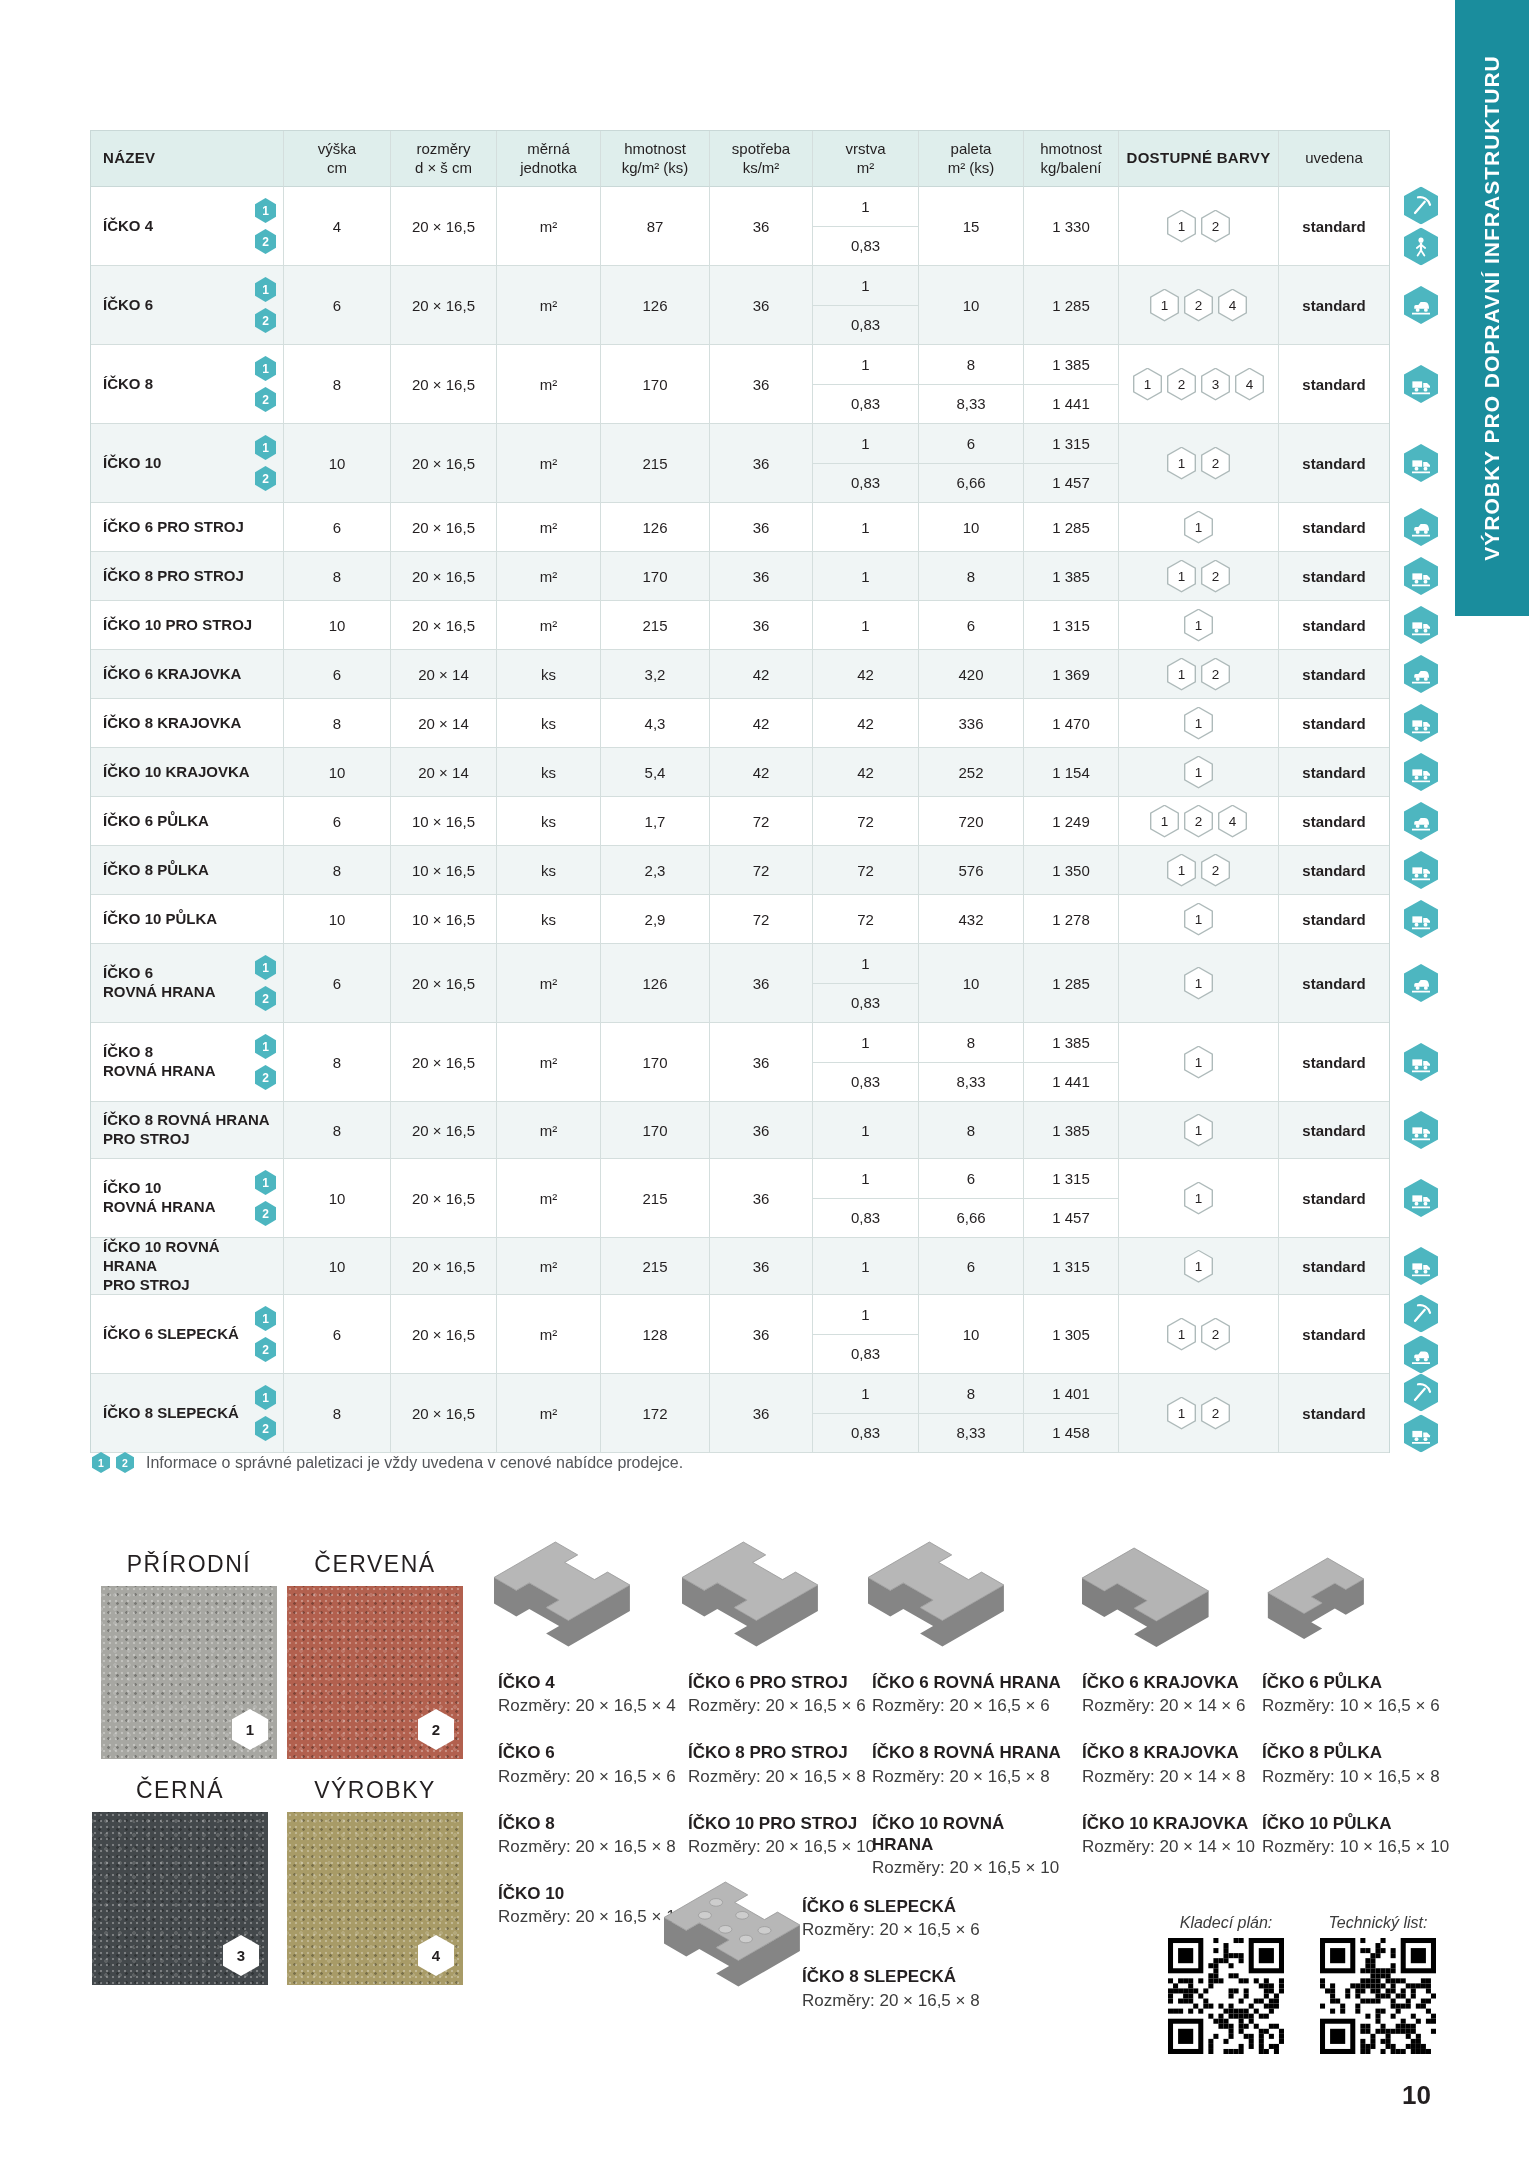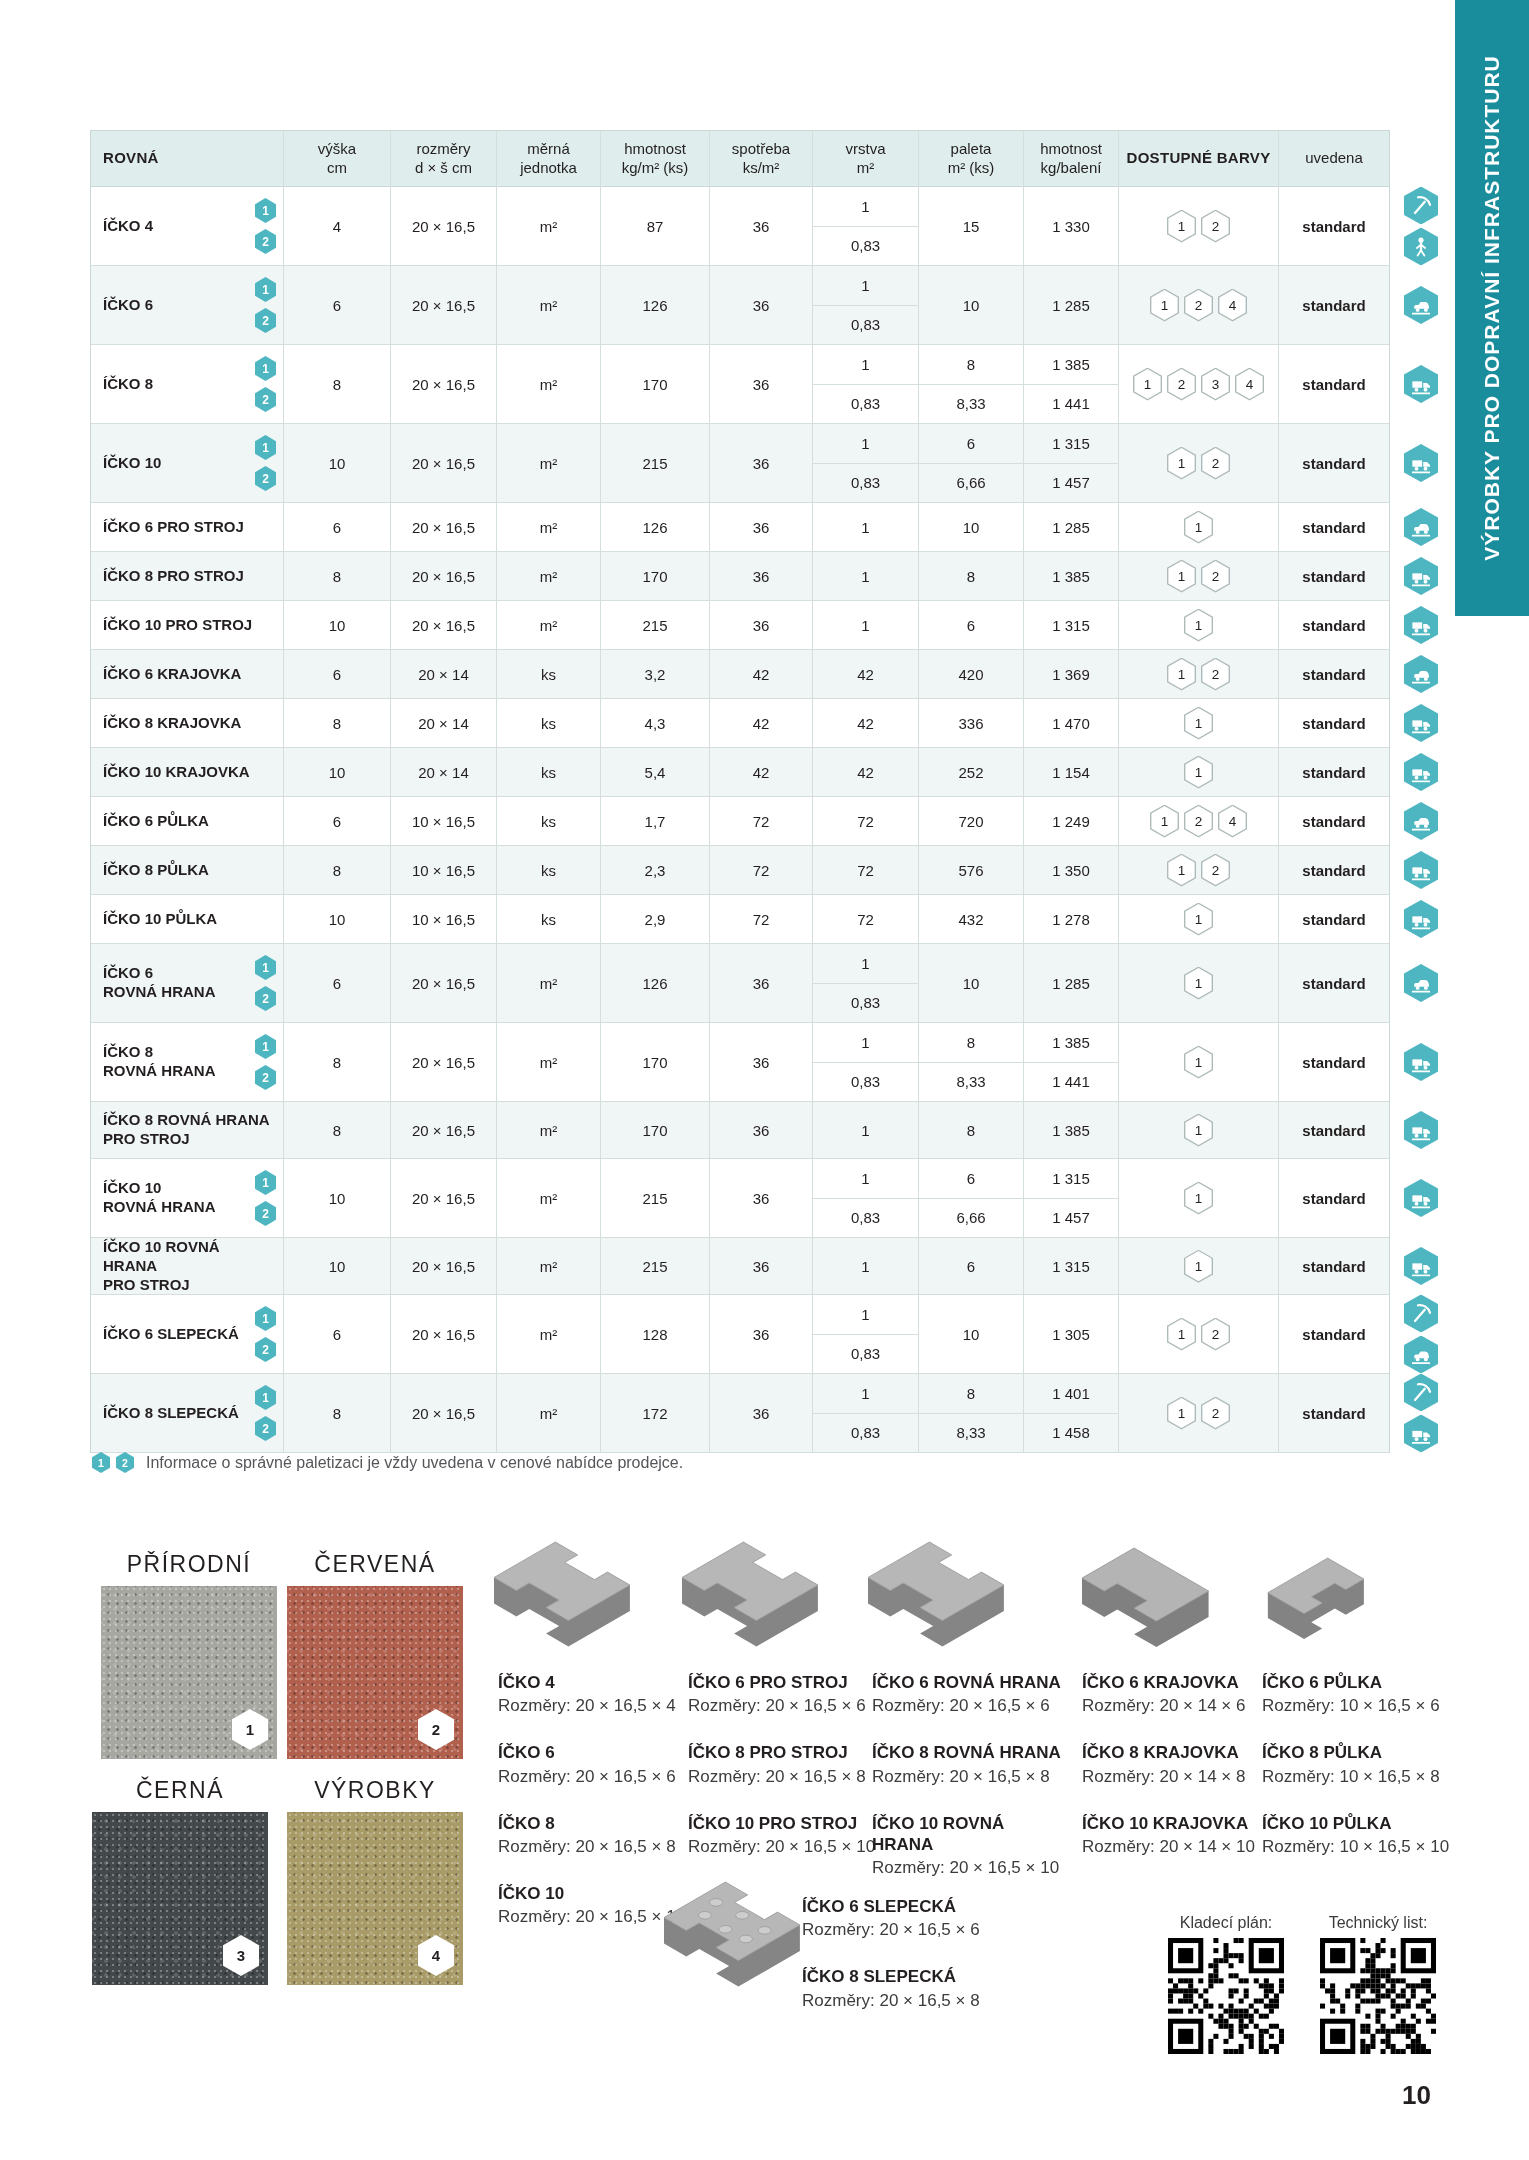--- a/index.html
+++ b/index.html
@@ -69,37 +69,37 @@
           display:flex;align-items:center;justify-content:center;font-size:15px;font-weight:bold;}
 
   
   .pcol{position:absolute;width:195px;}
   .pitem{margin-bottom:25px;}
   .pname{font-weight:bold;font-size:17px;line-height:1.25;}
   .pdims{font-size:17px;color:#3c3c3c;line-height:1.3;margin-top:2px;}
   .pimg{position:absolute;}
 
   
-  .qrbox{position:absolute;width:116px;text-align:center;}
+  .qrbox{position:absolute;width:116px;text-align:center;font-style:italic;}
   .qrlabel{font-size:16px;color:#3c3c3c;margin-bottom:6px;white-space:nowrap;}
   .pagenum{position:absolute;left:1402px;top:2080px;font-size:26px;font-weight:600;}
 </style>
 </head>
 <body>
 
 <div class="page">
 
   <aside class="sidebar">
     <span class="vt">VÝROBKY PRO DOPRAVNÍ INFRASTRUKTURU</span>
   </aside>
 
   <section class="ptable">
     <div class="thead" id="thead">
         <div class="hcell first b">
-          <div>ROVNÁ</div>
+          <div>NÁZEV</div>
         </div>
         <div class="hcell">
           <div>výška</div>
           <div>cm</div>
         </div>
         <div class="hcell">
           <div>rozměry</div>
           <div>d × š cm</div>
         </div>
         <div class="hcell">

